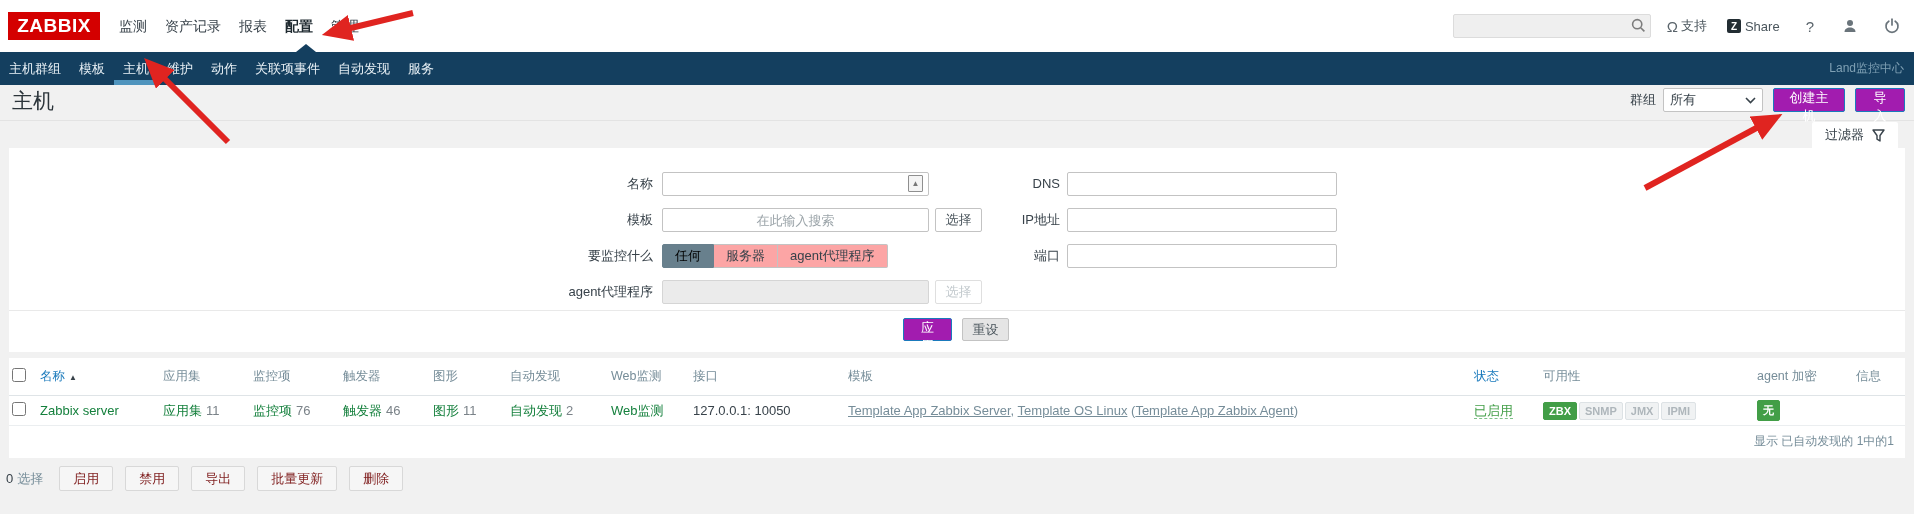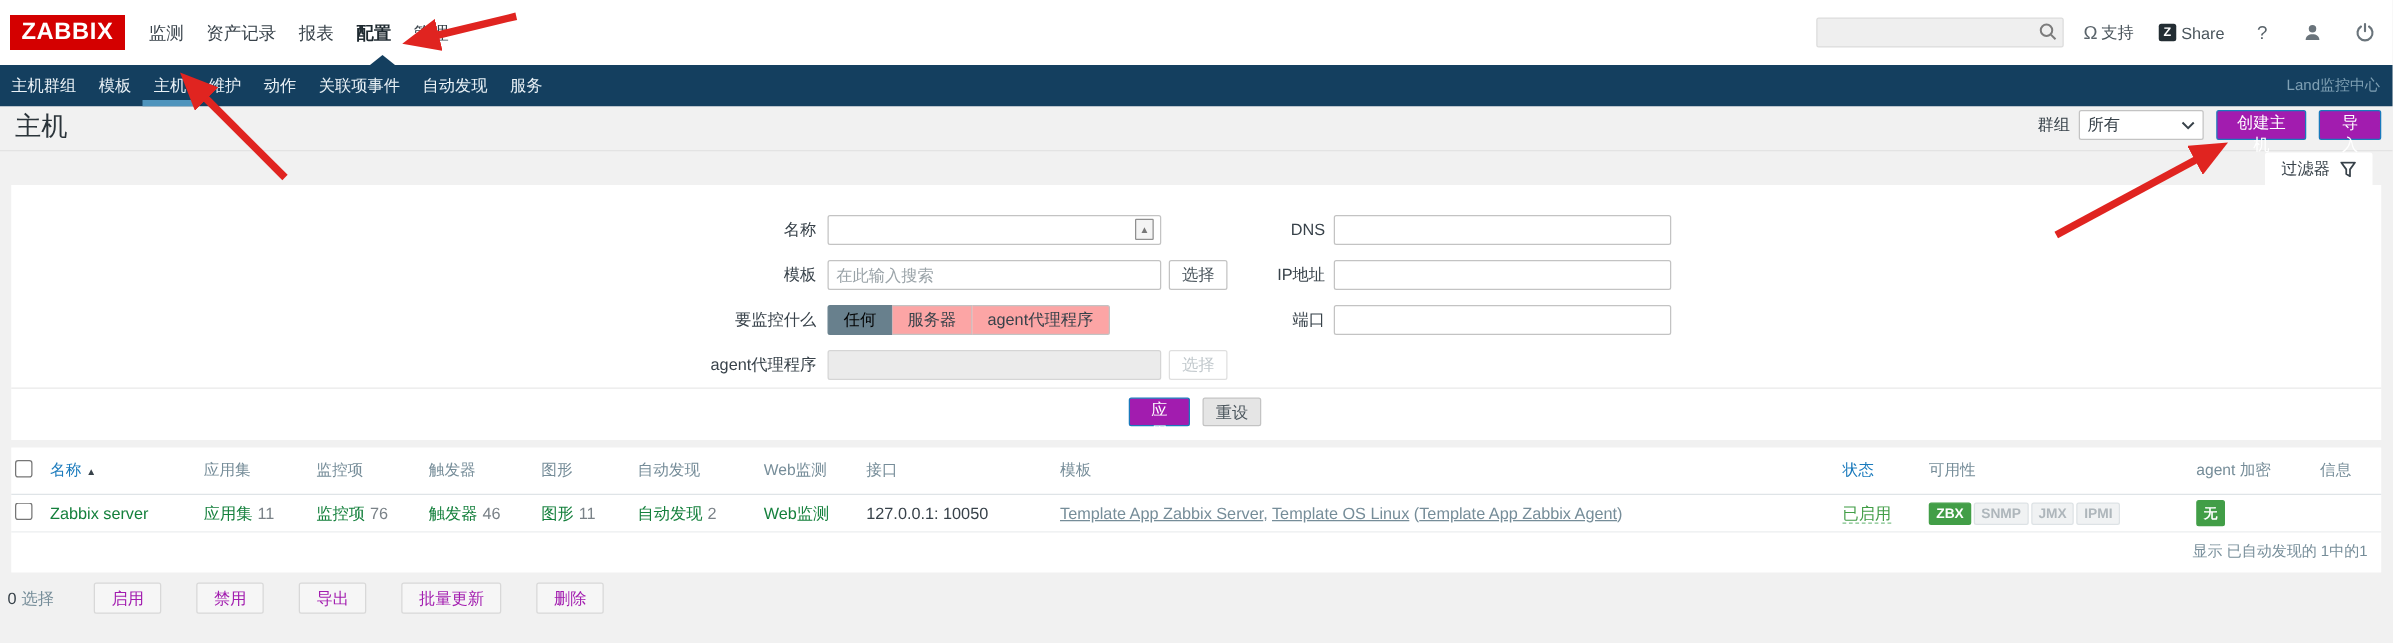--- a/index.html
+++ b/index.html
@@ -84,25 +84,25 @@
   .link { color:#15803d; cursor:pointer; }
   .count { color:#7a8288; margin-left:4px; }
   .glink { color:#768d99; text-decoration:underline; cursor:pointer; }
   .gsep { color:#768d99; }
   .status-on { color:#429e47; border-bottom:1px dashed #7fc18a; cursor:pointer; }
   .chip { display:inline-block; font-size:11px; font-weight:bold; padding:2px 5px; border-radius:2px; margin-right:2px; }
   .chip.on { background:#429e47; color:#fff; border:1px solid #429e47; }
   .chip.off { background:#f0f2f3; color:#aeb6bb; border:1px solid #dde2e5; }
 
   
-  .bottombar { position:absolute; left:6px; top:466px; display:flex; align-items:center; gap:28px; }
+  .bottombar { position:absolute; left:6px; top:466px; display:flex; align-items:center; gap:12px; }
   .sel-count { font-size:13px; color:#38424a; margin-right:4px; }
   .sel-count .lbl { color:#768d99; margin-left:4px; }
   .btn-disabled { height:25px; background:#f6f6f6; border:1px solid #d8d8d8; border-radius:2px;
-    color:#a21caf; font-size:13px; padding:0 13px; font-family:inherit; }
+    color:#7f1d1d; font-size:13px; padding:0 13px; font-family:inherit; }
 
   .annotations { position:absolute; left:0; top:0; z-index:50; pointer-events:none; }
   svg.ic { display:block; }
 </style>
 </head>
 <body>
 
 <div class="topbar">
   <div class="logo">ZABBIX</div>
   <div class="topmenu">
@@ -183,21 +183,21 @@
 
 <div class="filter-panel">
 
   <div class="f-label" style="left:484px; top:24px;">名称</div>
   <input class="f-input" style="left: 653px; top: 24px; width: 267px;" value="">
   <div class="autofill" style="left:899px; top:27px;">▲</div>
   <div class="f-label" style="left:891px; top:24px;">DNS</div>
   <input class="f-input" style="left: 1058px; top: 24px; width: 270px;" value="">
 
   <div class="f-label" style="left:484px; top:60px;">模板</div>
-  <input class="f-input" style="left: 653px; top: 60px; width: 267px;" placeholder="在此输入搜索">
+  <input class="f-input" style="left: 653px; top: 60px; width: 267px; text-align: center;" placeholder="在此输入搜索">
   <button class="btn-select" style="top:60px;">选择</button>
   <div class="f-label" style="left:891px; top:60px;">IP地址</div>
   <input class="f-input" style="left: 1058px; top: 60px; width: 270px;" value="">
 
   <div class="f-label" style="left:484px; top:96px;">要监控什么</div>
   <div class="seg">
     <button class="seg-btn selected">任何</button>
     <button class="seg-btn">服务器</button>
     <button class="seg-btn">agent代理程序</button>
   </div>

